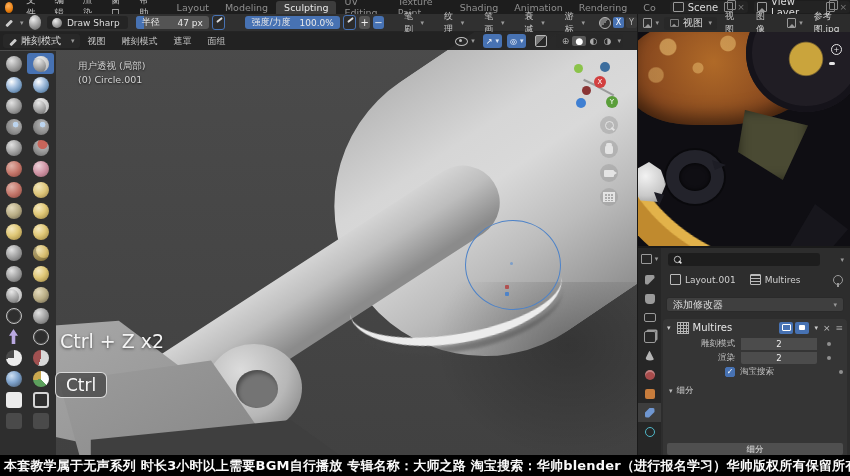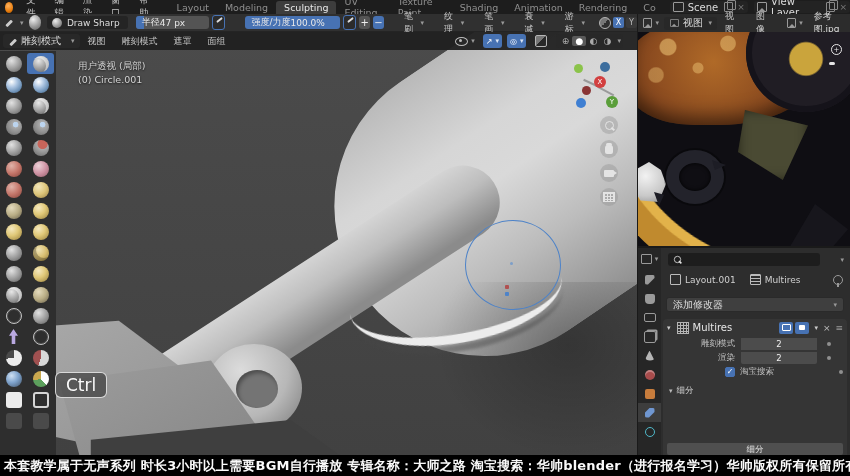--- a/index.html
+++ b/index.html
@@ -23,21 +23,21 @@
   .copy-ic{width:7px;height:8px;border:1px solid #8a8a8a;border-radius:1px;position:relative;margin-left:5px;}
   .copy-ic:before{content:"";position:absolute;left:2px;top:-3px;width:7px;height:8px;border:1px solid #8a8a8a;border-radius:1px;}
   .x-ic{color:#777;font-size:9px;margin-left:4px;}
 
   
   #toolbar2{left:0;top:14px;width:637px;height:18px;background:#303030;display:flex;align-items:center;border-bottom:1px solid #242424;box-sizing:border-box;}
   .tool-dd{display:flex;align-items:center;margin-left:4px;}
   .brushsph{width:13px;height:13px;border-radius:50%;background:radial-gradient(circle at 35% 30%,#eee,#9a9a9a 55%,#5e5e5e);}
   .field{height:13px;border-radius:3px;display:flex;align-items:center;font-size:9px;}
   .namefield{background:#242424;color:#ddd;width:86px;padding:0 5px;margin-left:6px;}
-  .slider{background:#545454;color:#e8e8e8;position:relative;overflow:hidden;padding:0 6px;}
+  .slider{background:#545454;color:#e8e8e8;position:relative;overflow:hidden;justify-content:space-between;padding:0 6px;}
   .slider .fill{position:absolute;left:0;top:0;bottom:0;background:#4772b3;}
   .slider span{position:relative;}
   .slider.full{background:#4772b3;}
   .pressure{width:14px;height:13px;border:1px solid #4772b3;border-radius:3px;background:#2b2b2b;margin-left:3px;position:relative;}
   .pressure:after{content:"";position:absolute;left:3px;top:3px;width:7px;height:2px;background:#dcdcdc;transform:rotate(-40deg);border-radius:1px;}
   .pm{width:13px;height:13px;border-radius:3px;background:#545454;color:#eee;display:flex;align-items:center;justify-content:center;font-size:10px;margin-left:3px;}
   .pm.minus{background:#4772b3;}
   .popover{display:flex;align-items:center;color:#c8c8c8;font-size:9px;margin-left:20px;}
   .symbtn{width:11px;height:11px;border-radius:2px;display:flex;align-items:center;justify-content:center;font-size:8px;margin-left:2px;color:#bbb;background:#3a3a3a;}
   .symbtn.on{background:#4772b3;color:#fff;}
@@ -445,20 +445,21 @@
       <div class="bt">
           <div class="sph v-dark"></div>
         </div>
       <div class="bt">
           <div class="sph v-dark"></div>
         </div>
     </div>
 
     <div class="abs vp-label" style="left:78px;top:28px">用户透视 (局部)</div>
     <div class="abs vp-label" style="left:78px;top:42px">(0) Circle.001</div>
+    <div class="abs hint-text" style="left:60px;top:298px">Ctrl + Z x2</div>
     <div class="abs keybadge" style="left:55px;top:340px">Ctrl</div>
 
     <div class="abs" style="left:572px;top:28px;width:52px;height:52px">
       <div class="gz-line" style="left:26px;top:26px;width:18px;transform:rotate(28deg)"></div>
       <div class="gz-line" style="left:26px;top:26px;width:16px;transform:rotate(205deg)"></div>
       <div class="gz-ball" style="left:2px;top:4px;width:9px;height:9px;background:#8bc34a"></div>
       <div class="gz-ball" style="left:28px;top:2px;width:10px;height:10px;background:#3d6e9e"></div>
       <div class="gz-ball" style="left:22px;top:16px;width:12px;height:12px;background:#d23f3f">X</div>
       <div class="gz-ball" style="left:10px;top:26px;width:9px;height:9px;background:#8a3535"></div>
       <div class="gz-ball" style="left:4px;top:38px;width:10px;height:10px;background:#3f7fd2"></div>

